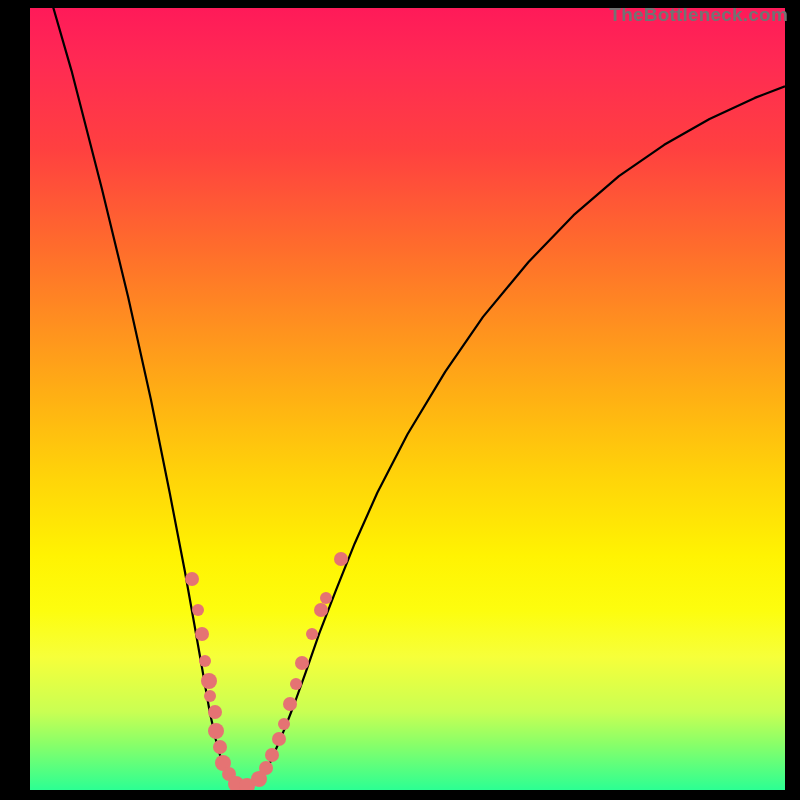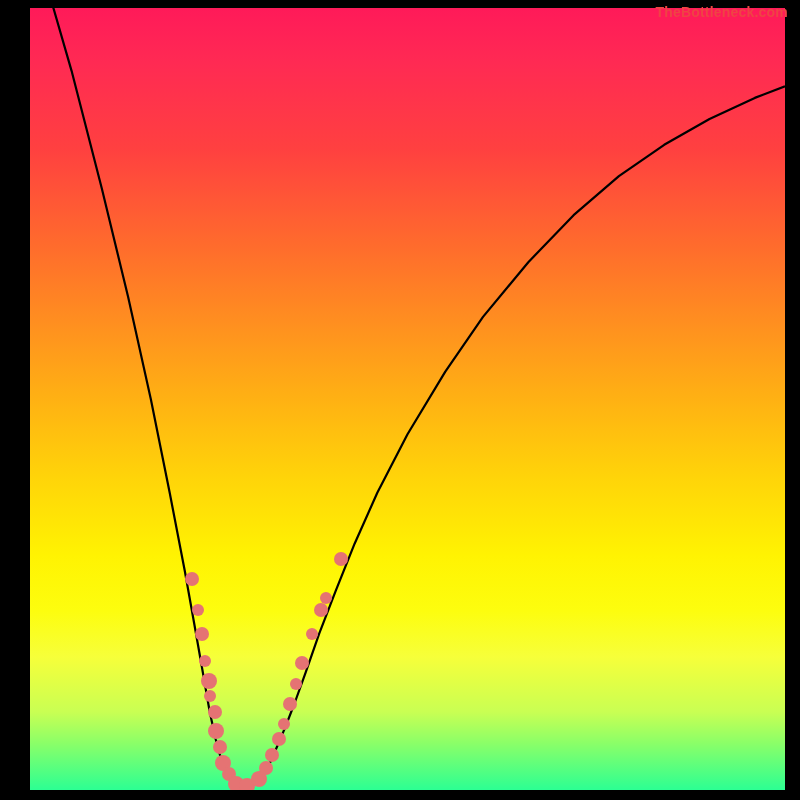--- a/index.html
+++ b/index.html
@@ -41,22 +41,22 @@
       #f6ff3a 83%,
       #c9ff53 90%,
       #8bff68 94%,
       #2cff93 100%
     );
   }
   .watermark {
     position: absolute;
     top: 4px;
     right: 12px;
-    color: #ef4444;
-    font-size: 14px;
+    color: #737373;
+    font-size: 19px;
     font-weight: bold;
     letter-spacing: 0.2px;
     z-index: 5;
   }
   svg.curve {
     position: absolute;
     inset: 0;
     width: 100%;
     height: 100%;
     z-index: 2;

